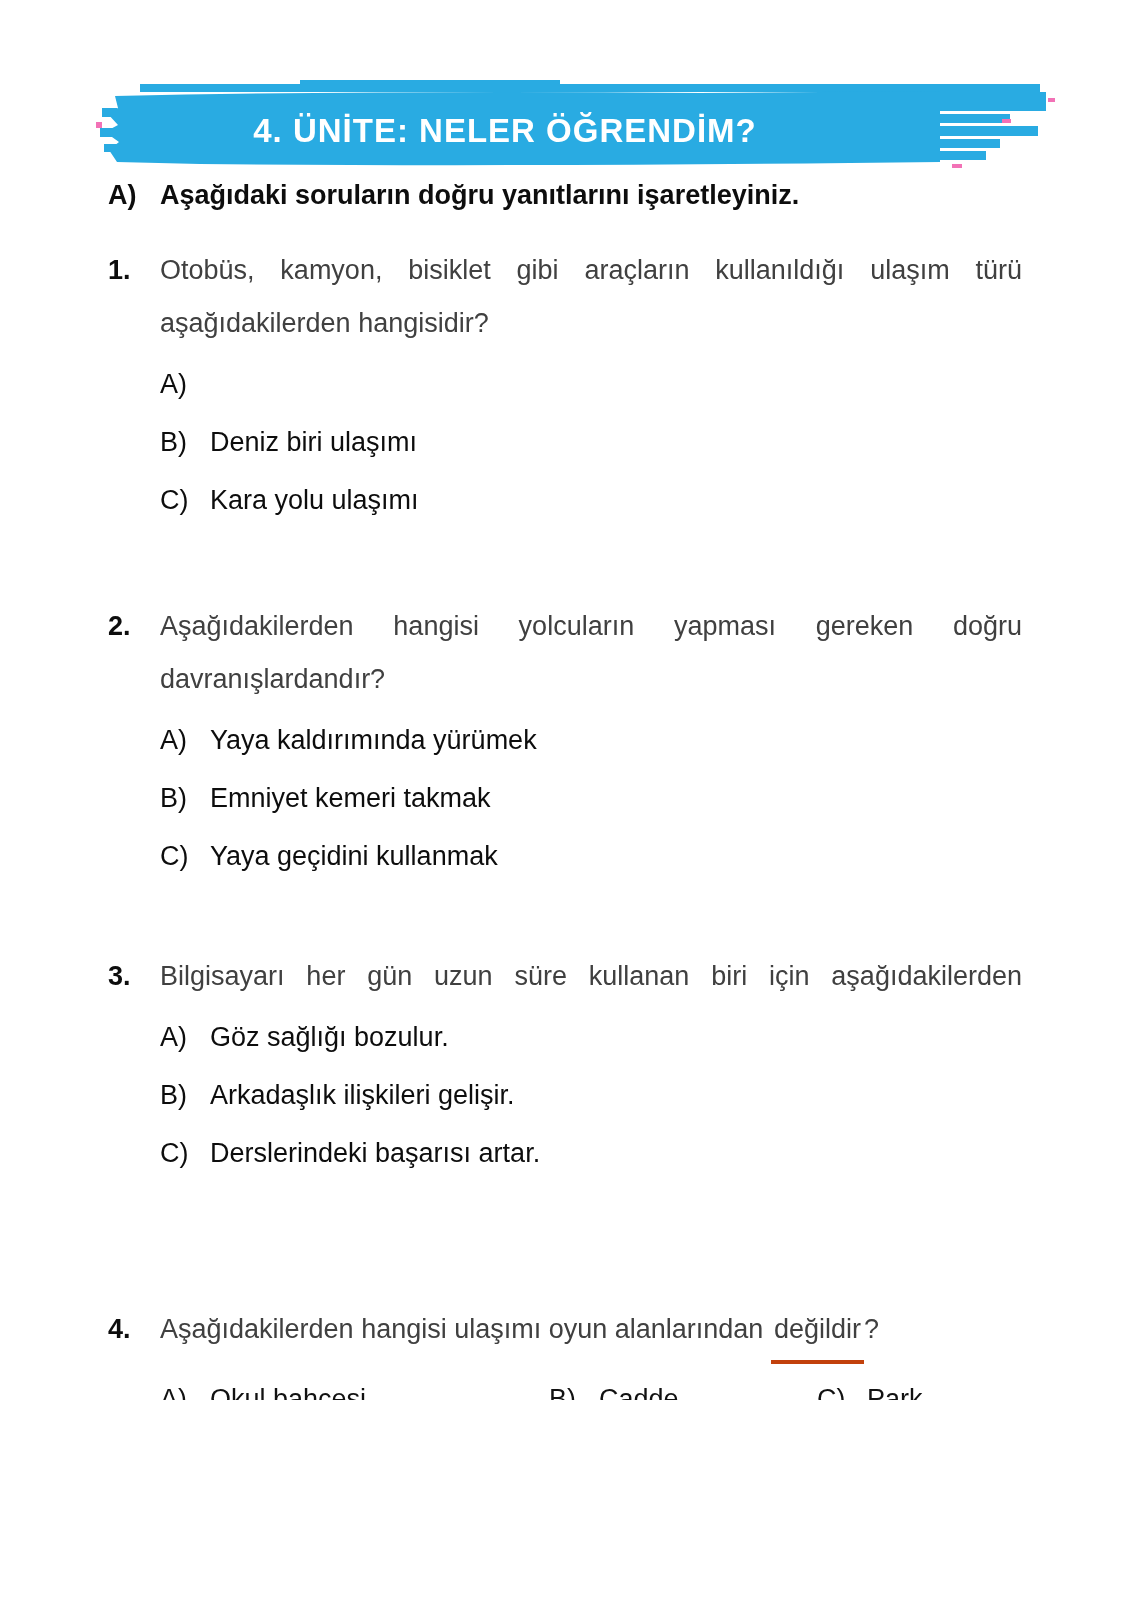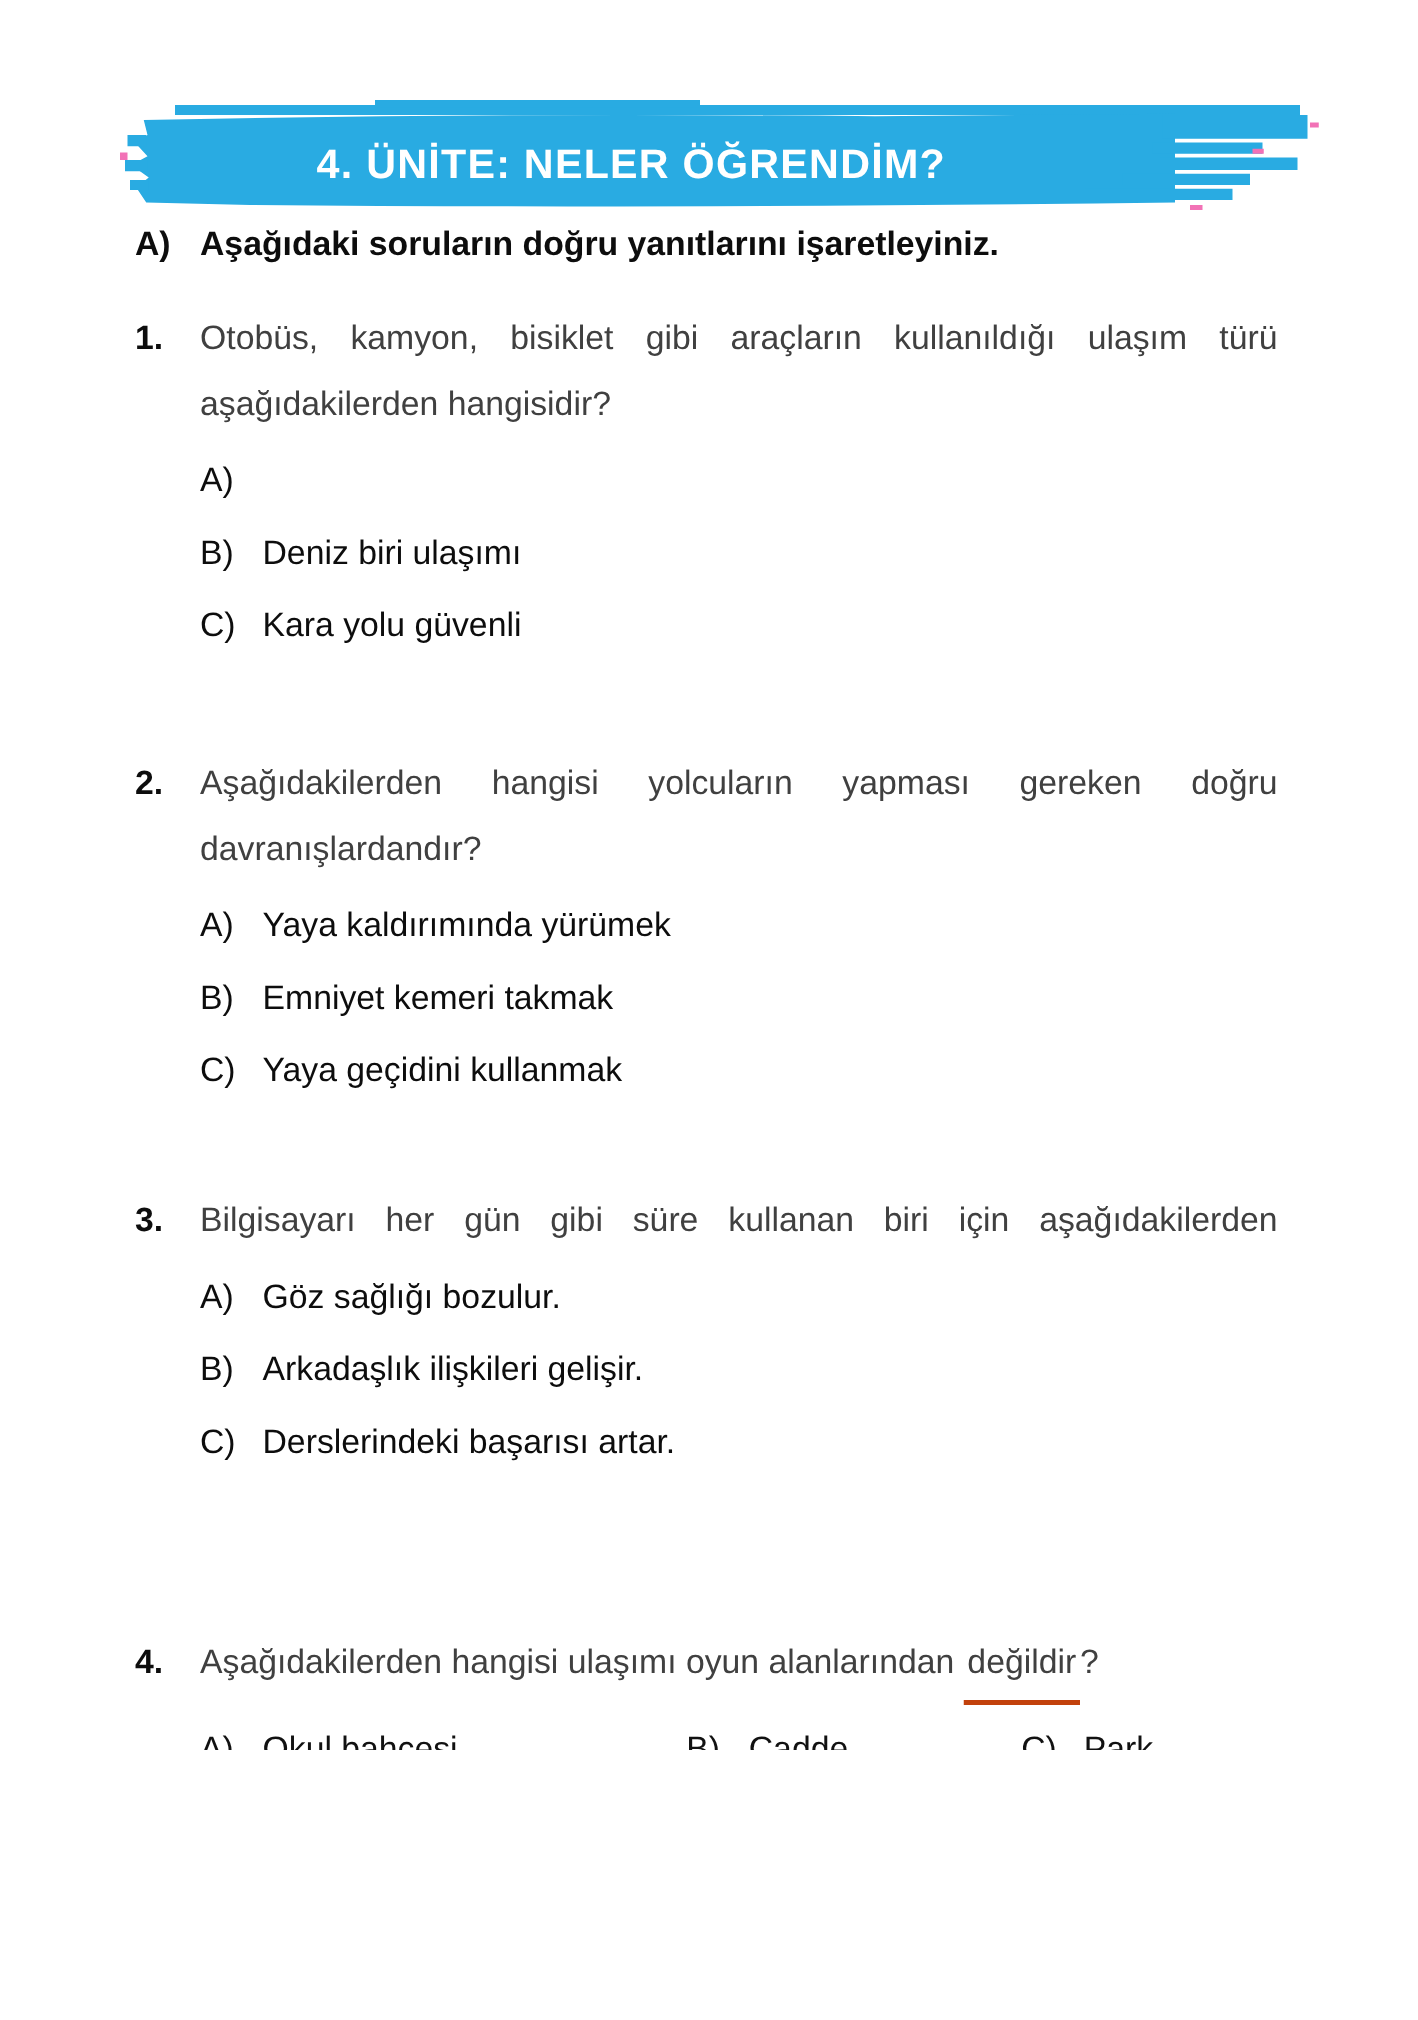--- a/index.html
+++ b/index.html
@@ -106,21 +106,21 @@
       <div class="opts">
         <div class="opt">
           <span class="opt-letter">A)</span>
         </div>
         <div class="opt">
           <span class="opt-letter">B)</span>
           <span>Deniz biri ulaşımı</span>
         </div>
         <div class="opt">
           <span class="opt-letter">C)</span>
-          <span>Kara yolu güvenli</span>
+          <span>Kara yolu ulaşımı</span>
         </div>
       </div>
     </div>
   </div>
 
   <div class="question q2">
     <div class="q-number">2.</div>
     <div class="q-body">
       <div class="qline just">Aşağıdakilerden hangisi yolcuların yapması gereken doğru</div>
       <div class="qline">davranışlardandır?</div>
@@ -137,21 +137,21 @@
           <span class="opt-letter">C)</span>
           <span>Yaya geçidini kullanmak</span>
         </div>
       </div>
     </div>
   </div>
 
   <div class="question q3">
     <div class="q-number">3.</div>
     <div class="q-body">
-      <div class="qline just">Bilgisayarı her gün gibi süre kullanan biri için aşağıdakilerden</div>
+      <div class="qline just">Bilgisayarı her gün uzun süre kullanan biri için aşağıdakilerden</div>
       <div class="opts">
         <div class="opt">
           <span class="opt-letter">A)</span>
           <span>Göz sağlığı bozulur.</span>
         </div>
         <div class="opt">
           <span class="opt-letter">B)</span>
           <span>Arkadaşlık ilişkileri gelişir.</span>
         </div>
         <div class="opt">

